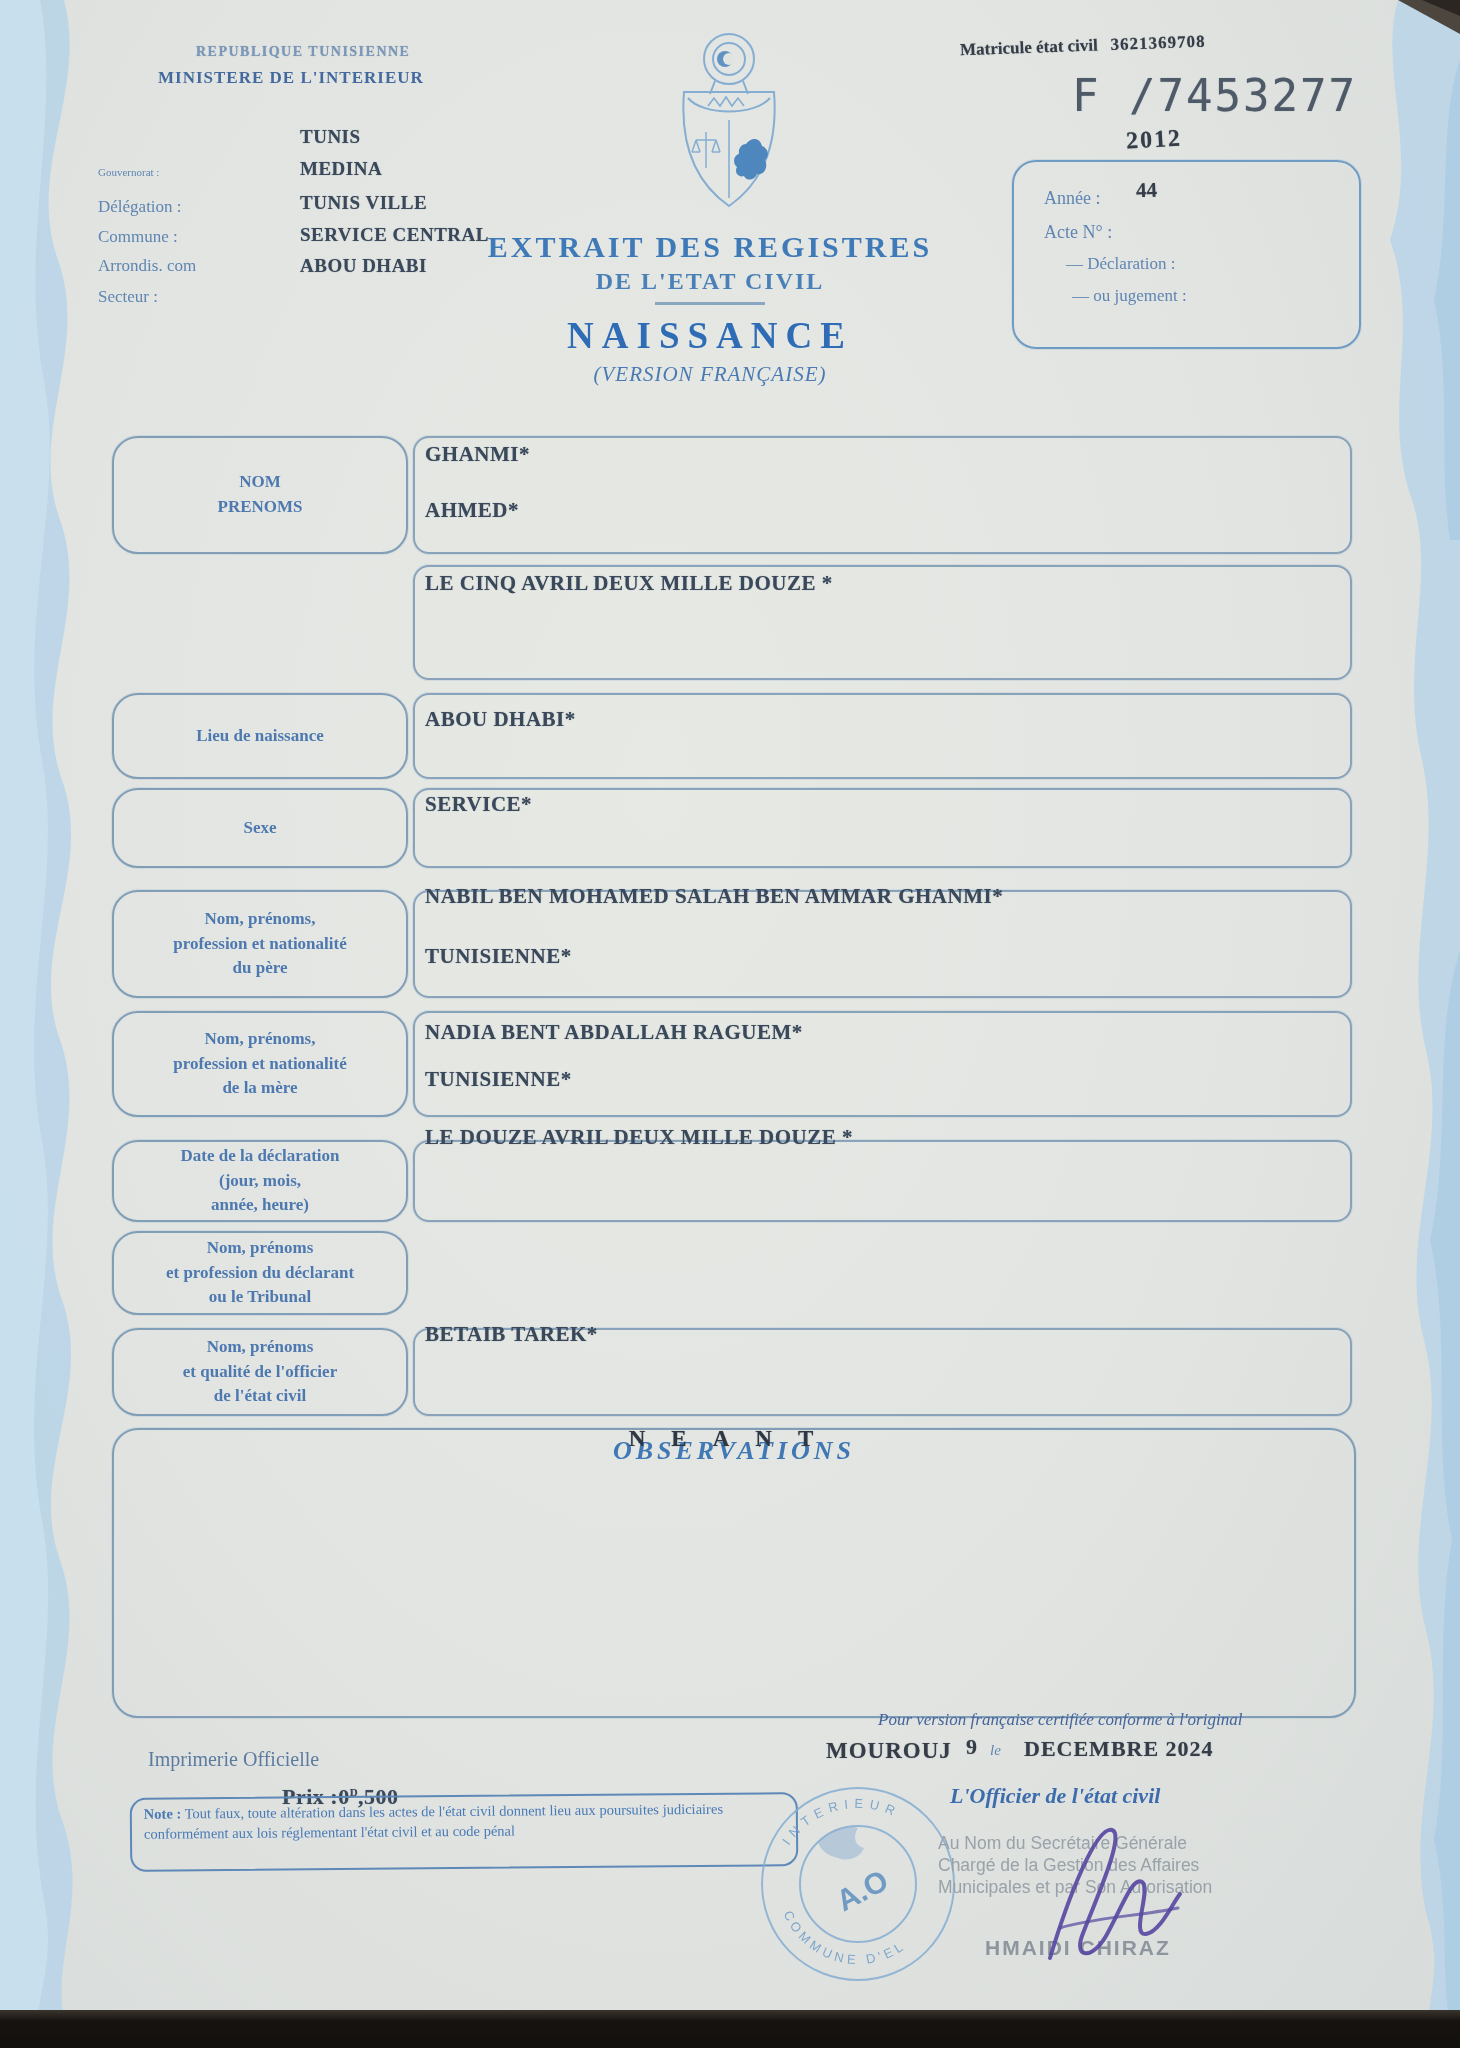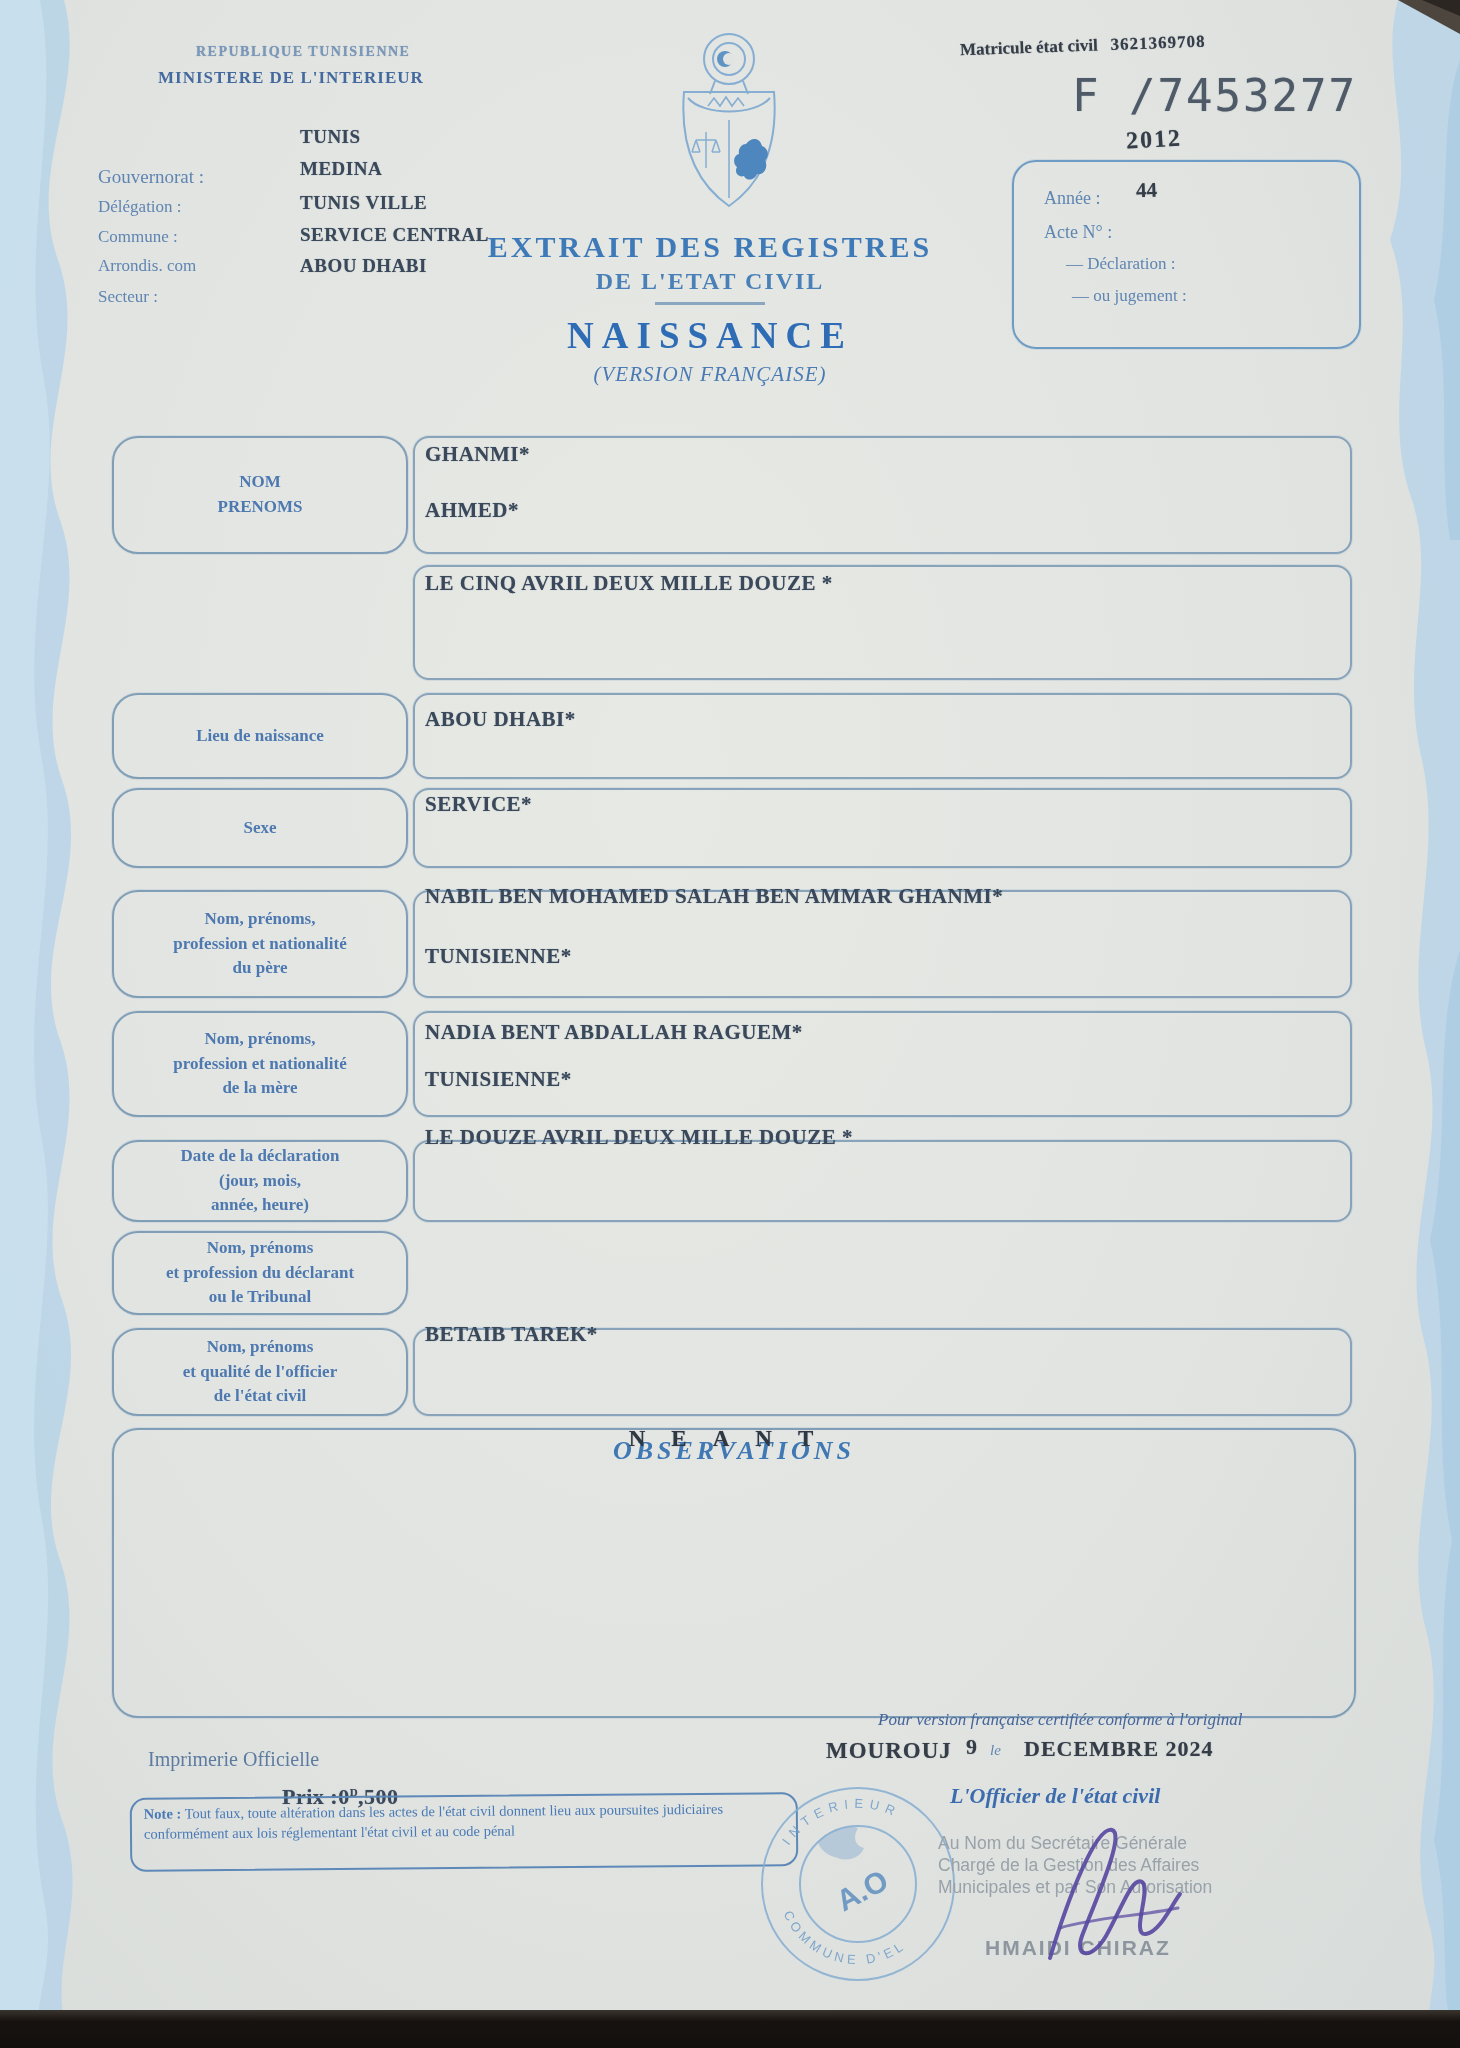--- a/index.html
+++ b/index.html
@@ -91,21 +91,21 @@
   <div class="abs stampdark" style="left:1126px;top:126px;font-size:24px;transform:rotate(-3deg);letter-spacing:2px;">2012</div>
 
   <div class="abs" style="left:1012px;top:160px;width:345px;height:185px;border:2.5px solid #6f9cc4;border-radius:24px;box-shadow:0 0 0 1px rgba(150,180,205,.25);">
     <span class="abs lblue" style="left:30px;top:26px;font-size:18px;">Année :</span>
     <span class="abs stampdark" style="left:122px;top:16px;font-size:21px;transform:rotate(-2deg);">44</span>
     <span class="abs lblue" style="left:30px;top:60px;font-size:18px;">Acte N° :</span>
     <span class="abs lblue" style="left:52px;top:92px;font-size:17px;">— Déclaration :</span>
     <span class="abs lblue" style="left:58px;top:124px;font-size:17px;">— ou jugement :</span>
   </div>
 
-  <span class="abs lblue" style="left:98px;top:166px;font-size:19px;">Gouvernorat :</span>
+  <span class="abs lblue" style="left:98px;top:166px;font-size:11px;">Gouvernorat :</span>
   <span class="abs lblue" style="left:98px;top:197px;font-size:17px;">Délégation :</span>
   <span class="abs lblue" style="left:98px;top:227px;font-size:17px;">Commune :</span>
   <span class="abs lblue" style="left:98px;top:256px;font-size:17px;">Arrondis. com</span>
   <span class="abs lblue" style="left:98px;top:287px;font-size:17px;">Secteur :</span>
   <span class="abs typed" style="left:300px;top:126px;font-size:19px;">TUNIS</span>
   <span class="abs typed" style="left:300px;top:158px;font-size:19px;">MEDINA</span>
   <span class="abs typed" style="left:300px;top:192px;font-size:19px;">TUNIS VILLE</span>
   <span class="abs typed" style="left:300px;top:224px;font-size:19px;">SERVICE CENTRAL</span>
   <span class="abs typed" style="left:300px;top:255px;font-size:19px;">ABOU DHABI</span>
 

